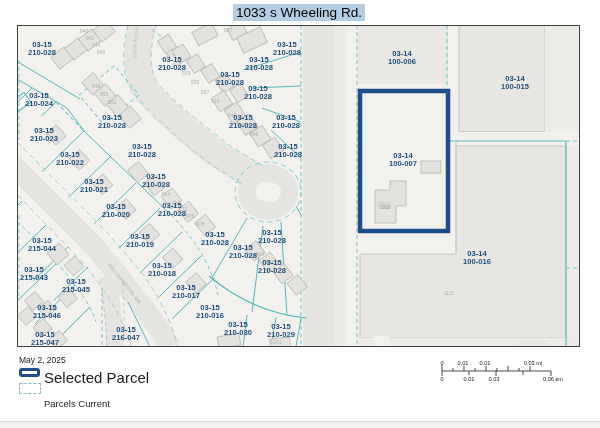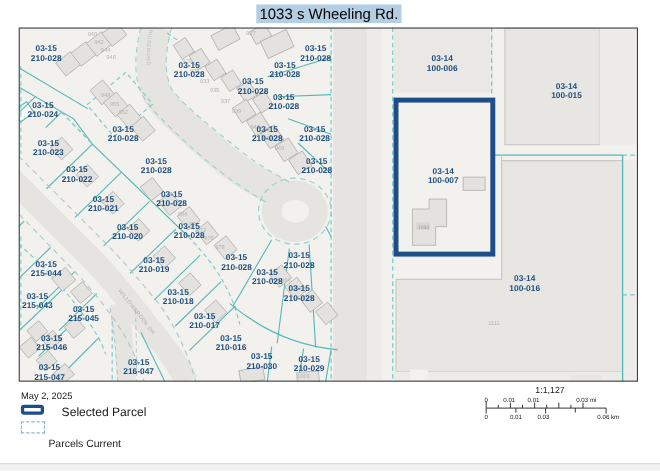--- a/index.html
+++ b/index.html
@@ -1,20 +1,20 @@
 <!DOCTYPE html>
 <html><head><meta charset="utf-8">
 <style>
 html,body{margin:0;padding:0;background:#ffffff;width:600px;height:428px;overflow:hidden;
 font-family:"Liberation Sans",sans-serif;}
 .page{position:relative;width:600px;height:428px;}
 .title{position:absolute;left:-7px;top:5px;width:100%;text-align:center;font-size:13.6px;color:#000;}
 .title span{background:#b4cfe3;padding:1px 3px;margin-left:12px;}
 .date{position:absolute;left:19px;top:355px;font-size:8.5px;color:#1a1a1a;text-align:right;}
-.leg1{position:absolute;left:56px;top:369px;font-size:11px;color:#1a1a1a;}
+.leg1{position:absolute;left:44px;top:369px;font-size:15px;color:#1a1a1a;}
 .leg2{position:absolute;left:44px;top:398px;font-size:9.5px;color:#1a1a1a;}
 .selbox{position:absolute;left:19px;top:368px;width:15px;height:3px;background:#fff;
 border:3px solid #1d4e89;border-radius:3px;}
 .curbox{position:absolute;left:19px;top:383px;width:20px;height:9px;background:#fff;
 border:1.5px dashed #8fbac4;}
 .scale-title{position:absolute;left:440px;top:350px;width:120px;text-align:center;font-size:8px;color:#1a1a1a;}
 .botbar{position:absolute;left:0;top:421px;width:600px;height:7px;background:#f1f1f0;border-top:1px solid #dcdcdc;}
 svg text{font-family:"Liberation Sans",sans-serif;}
 </style></head>
 <body>
@@ -288,15 +288,14 @@
 <text x="469" y="381" text-anchor="middle">0.01</text>
 <text x="494" y="381" text-anchor="middle">0.03</text>
 <text x="553" y="381" text-anchor="middle">0.06 km</text>
 </g>
 </svg>
 <div class="date">May 2, 2025</div>
 <div class="selbox"></div>
     <div class="leg1">Selected Parcel</div>
 <div class="curbox"></div>
     <div class="leg2">Parcels Current</div>
-<div class="scale-title">1:1,127</div>
 <div class="botbar"></div>
 </div>
 
 </body></html>

